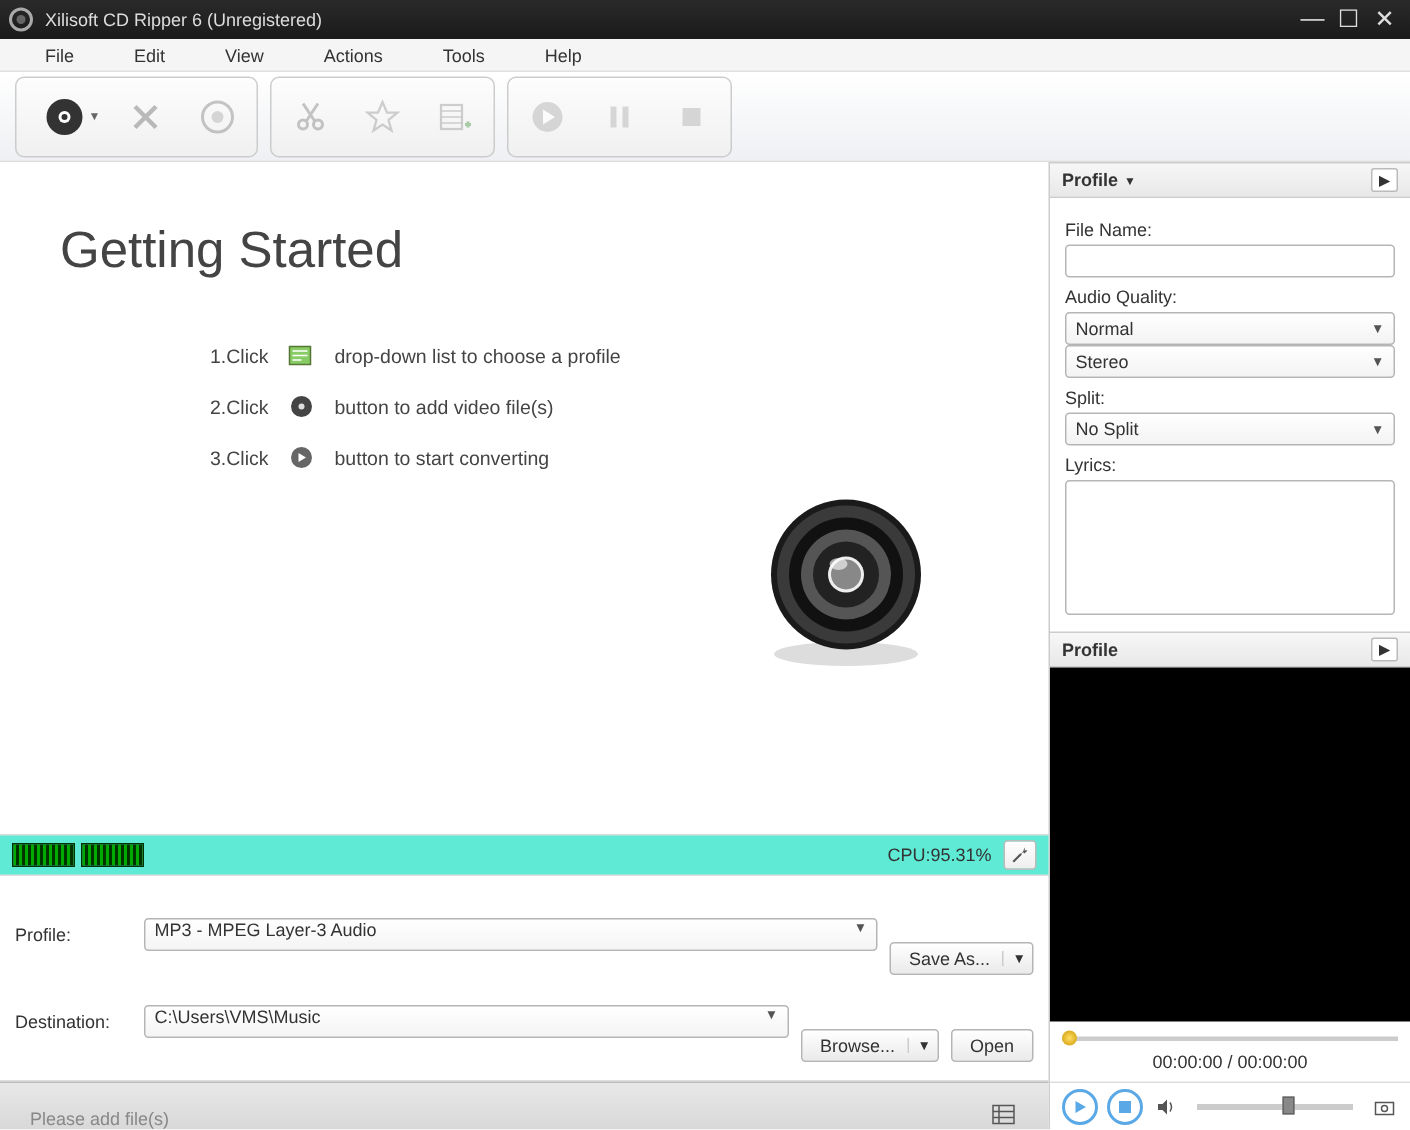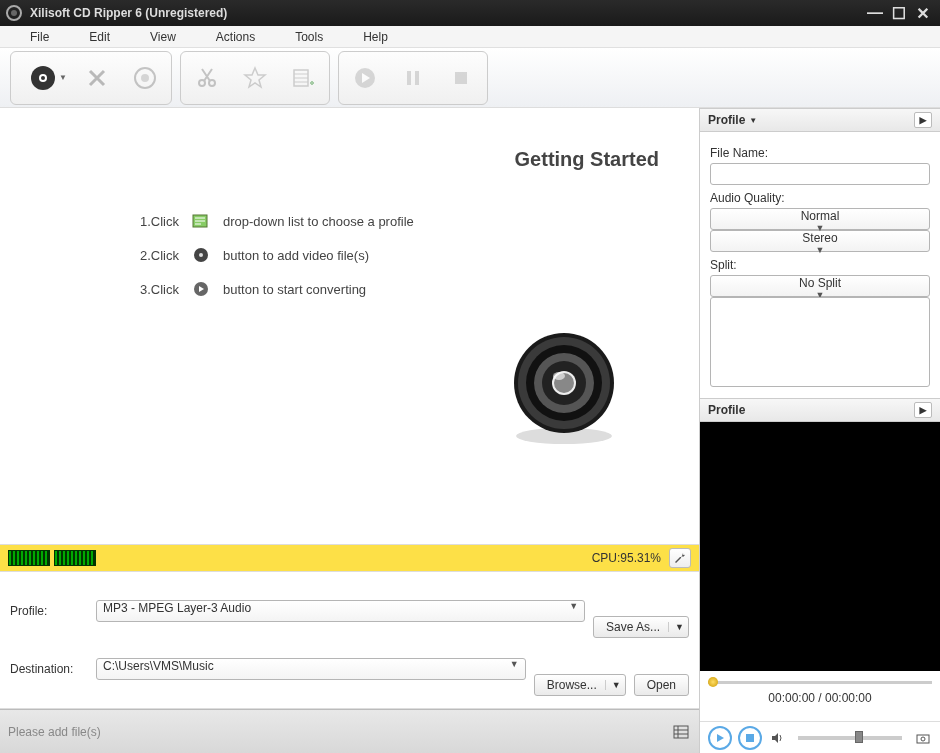--- a/index.html
+++ b/index.html
@@ -1,19 +1,19 @@
 <!DOCTYPE html>
 <html><head>
 <meta charset="utf-8">
 <style>
 * { box-sizing: border-box; margin: 0; padding: 0; font-family: "Segoe UI", Tahoma, Arial, sans-serif; }
 body { width: 940px; height: 753px; background: #fff; overflow: hidden; font-size: 12px; color: #333; }
 
 
-.titlebar { height: 26px; background: linear-gradient(#2a2a2a, #1a1a1a); display: flex; align-items: center; padding: 0 6px; color: #ddd; font-size: 12px; font-weight: bold; }
+.titlebar { height: 26px; background: linear-gradient(#2a2a2a, #1a1a1a); display: flex; align-items: center; padding: 0 6px; color: #ddd; font-size: 12px; font-weight: normal; }
 .titlebar .logo { width: 16px; height: 16px; border-radius: 50%; border: 2px solid #aaa; margin-right: 8px; position: relative; }
 .titlebar .logo::after { content: ""; position: absolute; inset: 3px; border-radius: 50%; background: #666; }
 .titlebar .spacer { flex: 1; }
 .titlebar .winbtn { width: 22px; height: 18px; color: #ddd; display: flex; align-items: center; justify-content: center; font-size: 16px; margin-left: 2px; cursor: pointer; }
 
 
 .menubar { height: 22px; background: #f5f5f5; display: flex; align-items: center; padding: 0 10px; border-bottom: 1px solid #e0e0e0; }
 .menubar .menuitem { padding: 2px 20px; color: #333; cursor: pointer; font-size: 12px; }
 
 
@@ -25,66 +25,66 @@
 .toolbtn svg { opacity: 0.55; }
 .toolbtn.primary svg { opacity: 1; }
 
 
 .mainrow { display: flex; height: calc(753px - 26px - 22px - 60px); }
 .leftcol { flex: 1; display: flex; flex-direction: column; border-right: 1px solid #ccc; min-width: 0; }
 .rightcol { width: 240px; display: flex; flex-direction: column; background: #fff; }
 
 
 .content { flex: 1; padding: 20px 40px; position: relative; overflow: hidden; }
-.content h1 { font-size: 20px; color: #444; text-align: right; margin: 20px 0 40px; font-weight: bold; }
+.content h1 { font-size: 34px; color: #444; text-align: left; margin: 20px 0 40px; font-weight: normal; }
 .steps { margin-left: 100px; }
 .step { display: flex; align-items: center; gap: 12px; margin: 14px 0; font-size: 13px; color: #444; }
 .step .stepicon { width: 20px; height: 20px; display: inline-flex; align-items: center; justify-content: center; }
 .speaker { position: absolute; right: 80px; top: 220px; }
 
 
-.cpubar { height: 28px; border-top: 1px solid #ddd; border-bottom: 1px solid #ddd; display: flex; align-items: center; padding: 0 8px; background: #fde047; }
+.cpubar { height: 28px; border-top: 1px solid #ddd; border-bottom: 1px solid #ddd; display: flex; align-items: center; padding: 0 8px; background: #5eead4; }
 .cpubar .meter { width: 42px; height: 16px; background: repeating-linear-gradient(90deg, #0a0, #0a0 2px, #030 2px, #030 4px); margin-right: 4px; border: 1px solid #030; }
 .cpubar .spacer { flex: 1; }
 .cpubar .cpuval { font-size: 12px; color: #333; margin-right: 8px; }
 .wrench { width: 22px; height: 20px; border: 1px solid #bbb; border-radius: 3px; background: linear-gradient(#fff,#eee); display: flex; align-items: center; justify-content: center; cursor: pointer; }
 
 
 .bottomform { padding: 8px 10px; border-bottom: 1px solid #ddd; }
 .frow { display: flex; align-items: center; gap: 8px; margin: 4px 0; }
 .frow label { width: 78px; font-size: 12px; color: #333; }
 .frow .combo { flex: 1; height: 22px; border: 1px solid #b5b5b5; border-radius: 3px; background: linear-gradient(#fff,#f4f4f4); display: flex; padding: 0 6px; justify-content: space-between; font-size: 12px; color: #333; }
 .frow .combo .caret { font-size: 9px; color: #555; }
 .btn { height: 22px; border: 1px solid #b5b5b5; border-radius: 3px; background: linear-gradient(#fff,#eaeaea); padding: 0 12px; font-size: 12px; display: flex; align-items: center; cursor: pointer; margin-top: 32px; }
 .btn.split { padding-right: 4px; }
 .btn.split .caret { margin-left: 8px; border-left: 1px solid #ccc; padding-left: 6px; font-size: 9px; }
 
 
-.statusfoot { height: 44px; background: linear-gradient(#e8e8e8,#d8d8d8); border-top: 1px solid #bbb; display: flex; align-items: center; padding: 0 8px; }
+.statusfoot { height: 32px; background: linear-gradient(#e8e8e8,#d8d8d8); border-top: 1px solid #bbb; display: flex; align-items: flex-end; padding: 0 20px; }
 .statusfoot .placeholder { color: #888; font-size: 12px; flex: 1; }
 .statusfoot .footicon { width: 20px; height: 20px; display: flex; align-items: center; justify-content: center; cursor: pointer; }
 
 
 .sectionhead { height: 24px; background: linear-gradient(#f7f7f7,#e8e8e8); border-bottom: 1px solid #ccc; border-top: 1px solid #ccc; display: flex; align-items: center; padding: 0 8px; font-weight: bold; font-size: 12px; }
 .sectionhead .caret { font-size: 8px; margin-left: 4px; }
 .sectionhead .spacer { flex: 1; }
 .sectionhead .collapse { width: 18px; height: 16px; border: 1px solid #bbb; border-radius: 2px; background: #fff; display: flex; align-items: center; justify-content: center; font-size: 9px; cursor: pointer; }
 .profilebody { padding: 8px 10px; font-size: 12px; }
 .profilebody .plabel { margin: 6px 0 3px; color: #333; }
 .profilebody input.text { width: 100%; height: 22px; border: 1px solid #b5b5b5; border-radius: 3px; padding: 0 4px; font-size: 12px; }
-.profilebody .combo { width: 100%; height: 22px; border: 1px solid #b5b5b5; border-radius: 3px; background: linear-gradient(#fff,#f3f3f3); display: flex; align-items: center; justify-content: space-between; padding: 0 6px; font-size: 12px; flex-direction: column; }
+.profilebody .combo { width: 100%; height: 22px; border: 1px solid #b5b5b5; border-radius: 3px; background: linear-gradient(#fff,#f3f3f3); display: flex; align-items: center; justify-content: space-between; padding: 0 6px; font-size: 12px; }
 .profilebody .combo .caret { font-size: 9px; color: #555; }
 .profilebody textarea { width: 100%; height: 90px; border: 1px solid #b5b5b5; border-radius: 3px; resize: none; font-size: 12px; padding: 4px; }
 
 .previewbody { flex: 1; display: flex; flex-direction: column; }
 .video { flex: 1; background: #000; margin: 0; }
 .progress { height: 10px; position: relative; margin: 6px 8px 0; }
 .progress .track { height: 3px; background: #ccc; position: absolute; left: 0; right: 0; top: 4px; }
 .progress .thumb { width: 10px; height: 10px; background: radial-gradient(#ffdd66,#cc9900); border-radius: 50%; position: absolute; left: 0; top: 0; }
-.timecode { text-align: center; font-size: 12px; color: #333; margin: 4px 0 16px; }
+.timecode { text-align: center; font-size: 12px; color: #333; margin: 4px 0 6px; }
 .playcontrols { height: 32px; display: flex; align-items: center; padding: 0 8px; gap: 6px; border-top: 1px solid #ddd; }
 .playbtn { width: 24px; height: 24px; border: 2px solid #5aa9e6; border-radius: 50%; display: flex; align-items: center; justify-content: center; cursor: pointer; color: #5aa9e6; font-size: 10px; background: #fff; }
 .volslider { flex: 1; height: 4px; background: #ccc; position: relative; margin: 0 6px; }
 .volslider .vthumb { width: 8px; height: 12px; background: #888; border: 1px solid #666; position: absolute; top: -5px; left: 55%; }
 .smicon { width: 18px; height: 18px; display: flex; align-items: center; justify-content: center; cursor: pointer; color: #555; }
 </style>
 </head>
 <body>
 
 <div class="titlebar">
@@ -289,20 +289,21 @@
       </div>
       <div class="combo">
         <span>Stereo</span>
         <span class="caret">▼</span>
       </div>
       <div class="plabel">Split:</div>
       <div class="combo">
         <span>No Split</span>
         <span class="caret">▼</span>
       </div>
+      <div class="plabel">Lyrics:</div>
       <textarea value="" style=""></textarea>
     </div>
 
     <div class="sectionhead">
       <span>Profile</span>
       <span class="spacer"></span>
       <span class="collapse">▶</span>
     </div>
     <div class="previewbody">
       <div class="video"></div>

